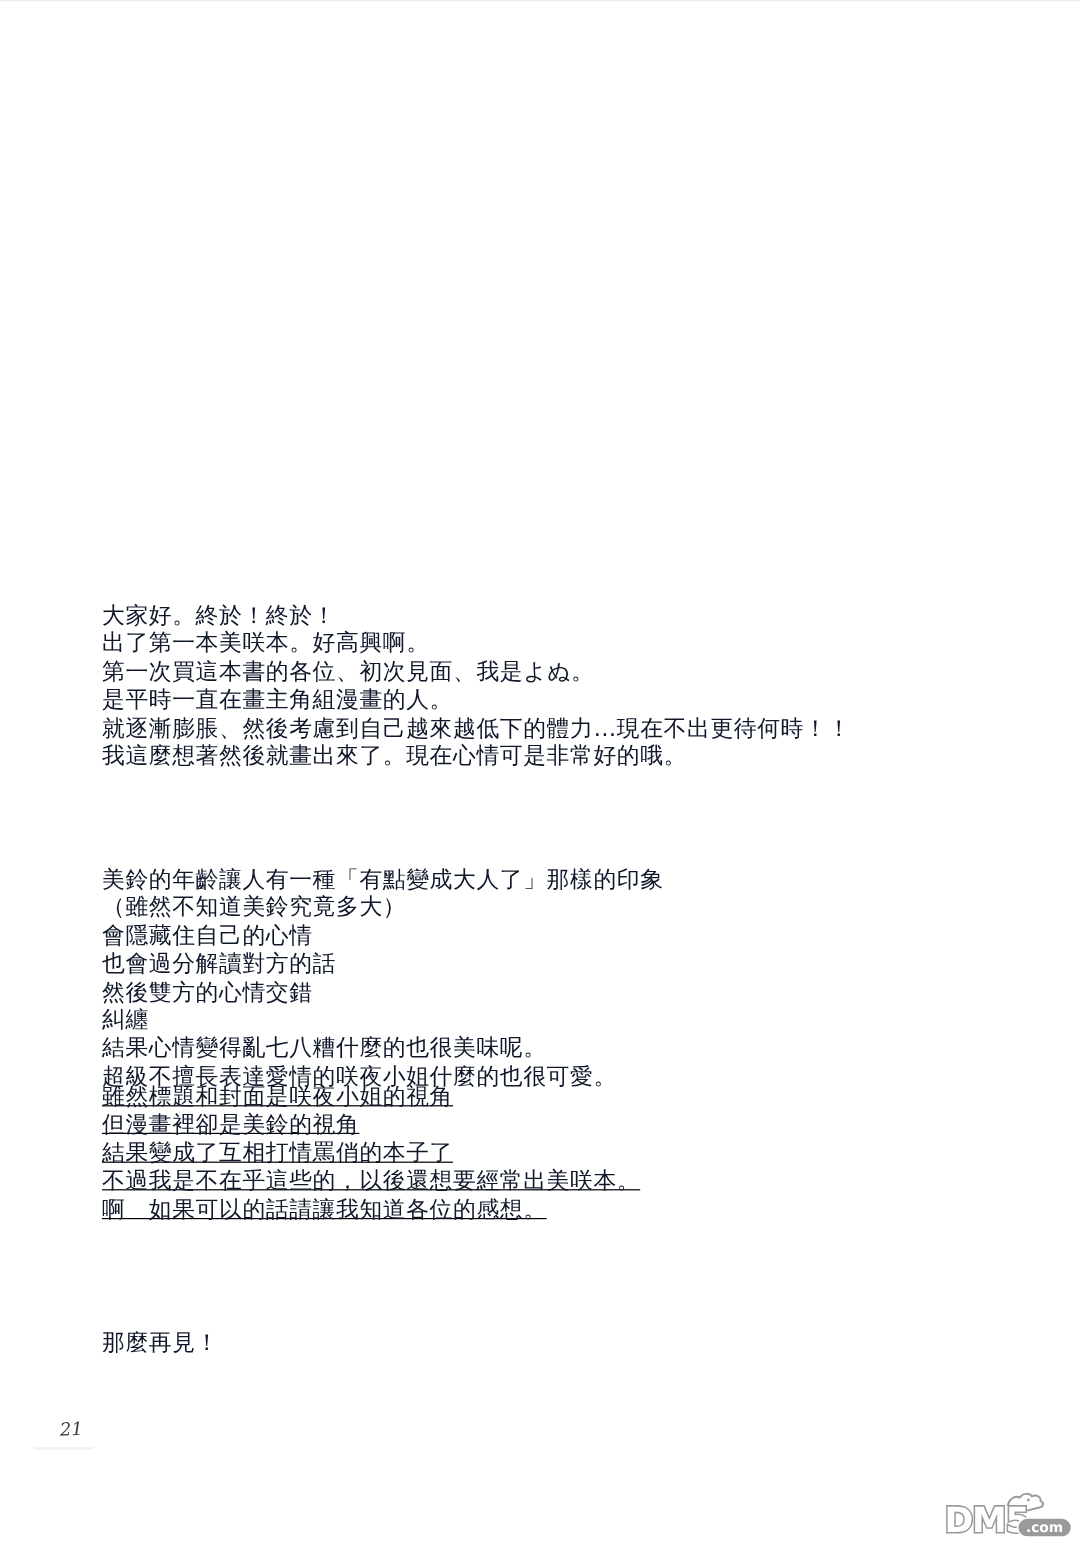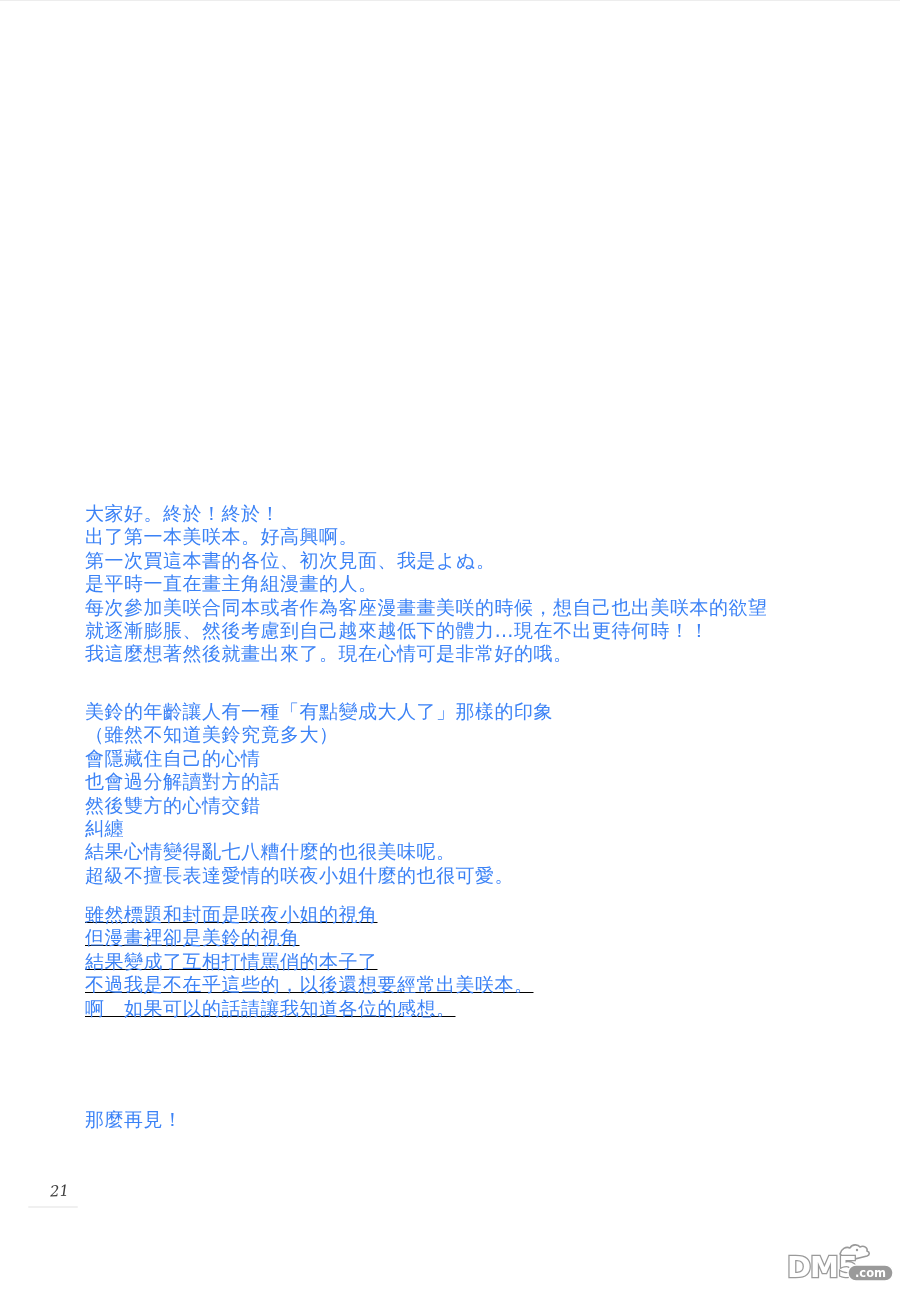--- a/index.html
+++ b/index.html
@@ -26,26 +26,26 @@
   .para {
     position: absolute;
     left: 85px;
     right: 40px;
   }
   .line {
     height: 23.4px;
     line-height: 23.4px;
     font-size: 19px;
     font-weight: 500;
-    color: #3b82f6;
+    color: #0f172a;
     white-space: pre;
     letter-spacing: 0.5px;
   }
   .para-1 { top: 501px; }
-  .para-2 { top: 699px; }
+  .para-2 { top: 721px; }
   .para-3 { top: 902px; text-decoration: underline; }
   .para-4 { top: 1064px; margin-top: 43px; }
 
   .page-number {
     position: absolute;
     left: 50px;
     top: 1181px;
     font-size: 15px;
     font-style: italic;
     color: #3d3d3d;
@@ -74,21 +74,20 @@
 
 <div class="page">
 
   <main class="afterword">
 
     <section class="para para-1">
       <div class="line">大家好。終於！終於！</div>
       <div class="line">出了第一本美咲本。好高興啊。</div>
       <div class="line">第一次買這本書的各位、初次見面、我是よぬ。</div>
       <div class="line">是平時一直在畫主角組漫畫的人。</div>
-      <div class="line">每次參加美咲合同本或者作為客座漫畫畫美咲的時候，想自己也出美咲本的欲望</div>
       <div class="line">就逐漸膨脹、然後考慮到自己越來越低下的體力…現在不出更待何時！！</div>
       <div class="line">我這麼想著然後就畫出來了。現在心情可是非常好的哦。</div>
     </section>
 
     <section class="para para-2">
       <div class="line">美鈴的年齡讓人有一種「有點變成大人了」那樣的印象</div>
       <div class="line">（雖然不知道美鈴究竟多大）</div>
       <div class="line">會隱藏住自己的心情</div>
       <div class="line">也會過分解讀對方的話</div>
       <div class="line">然後雙方的心情交錯</div>

